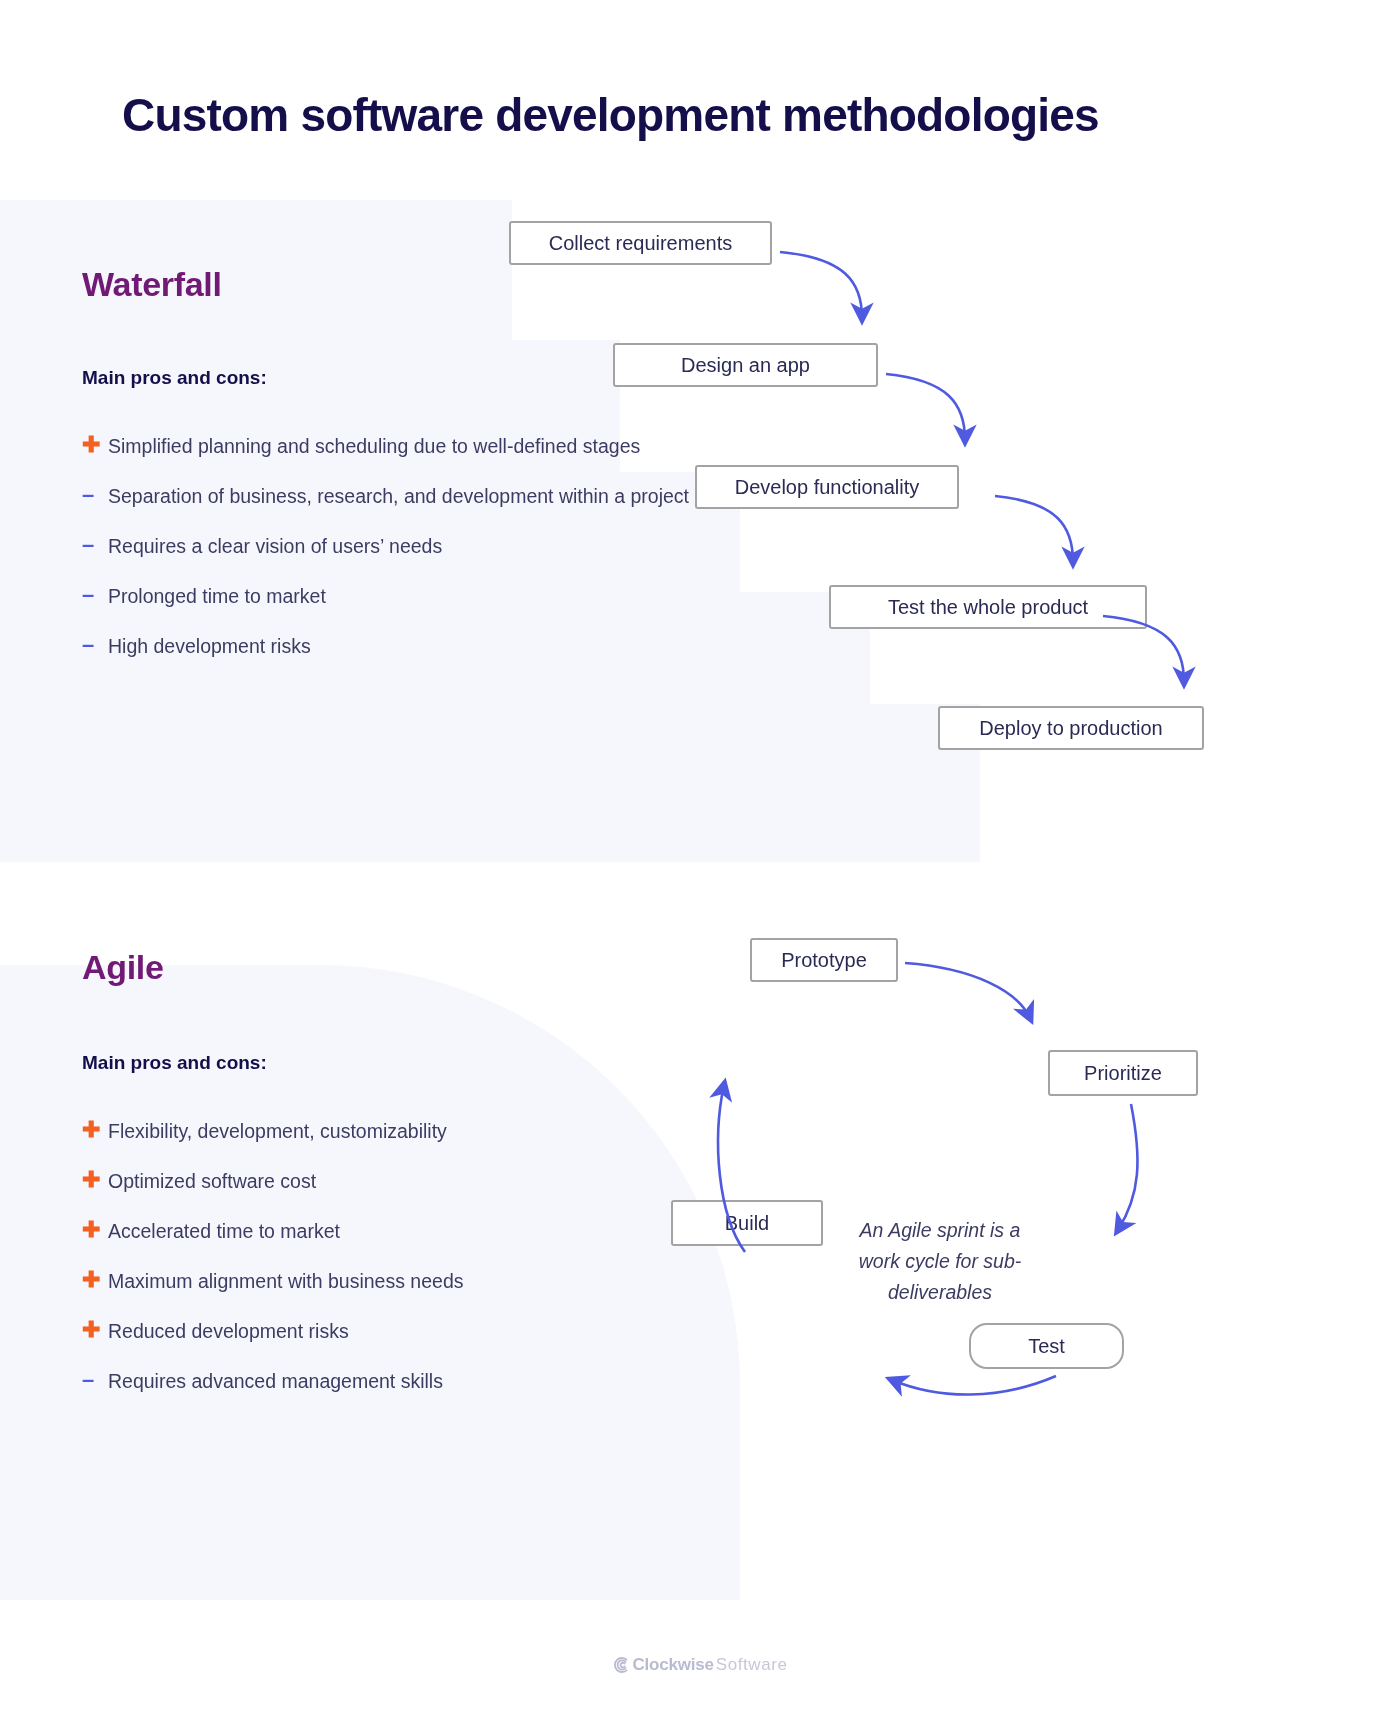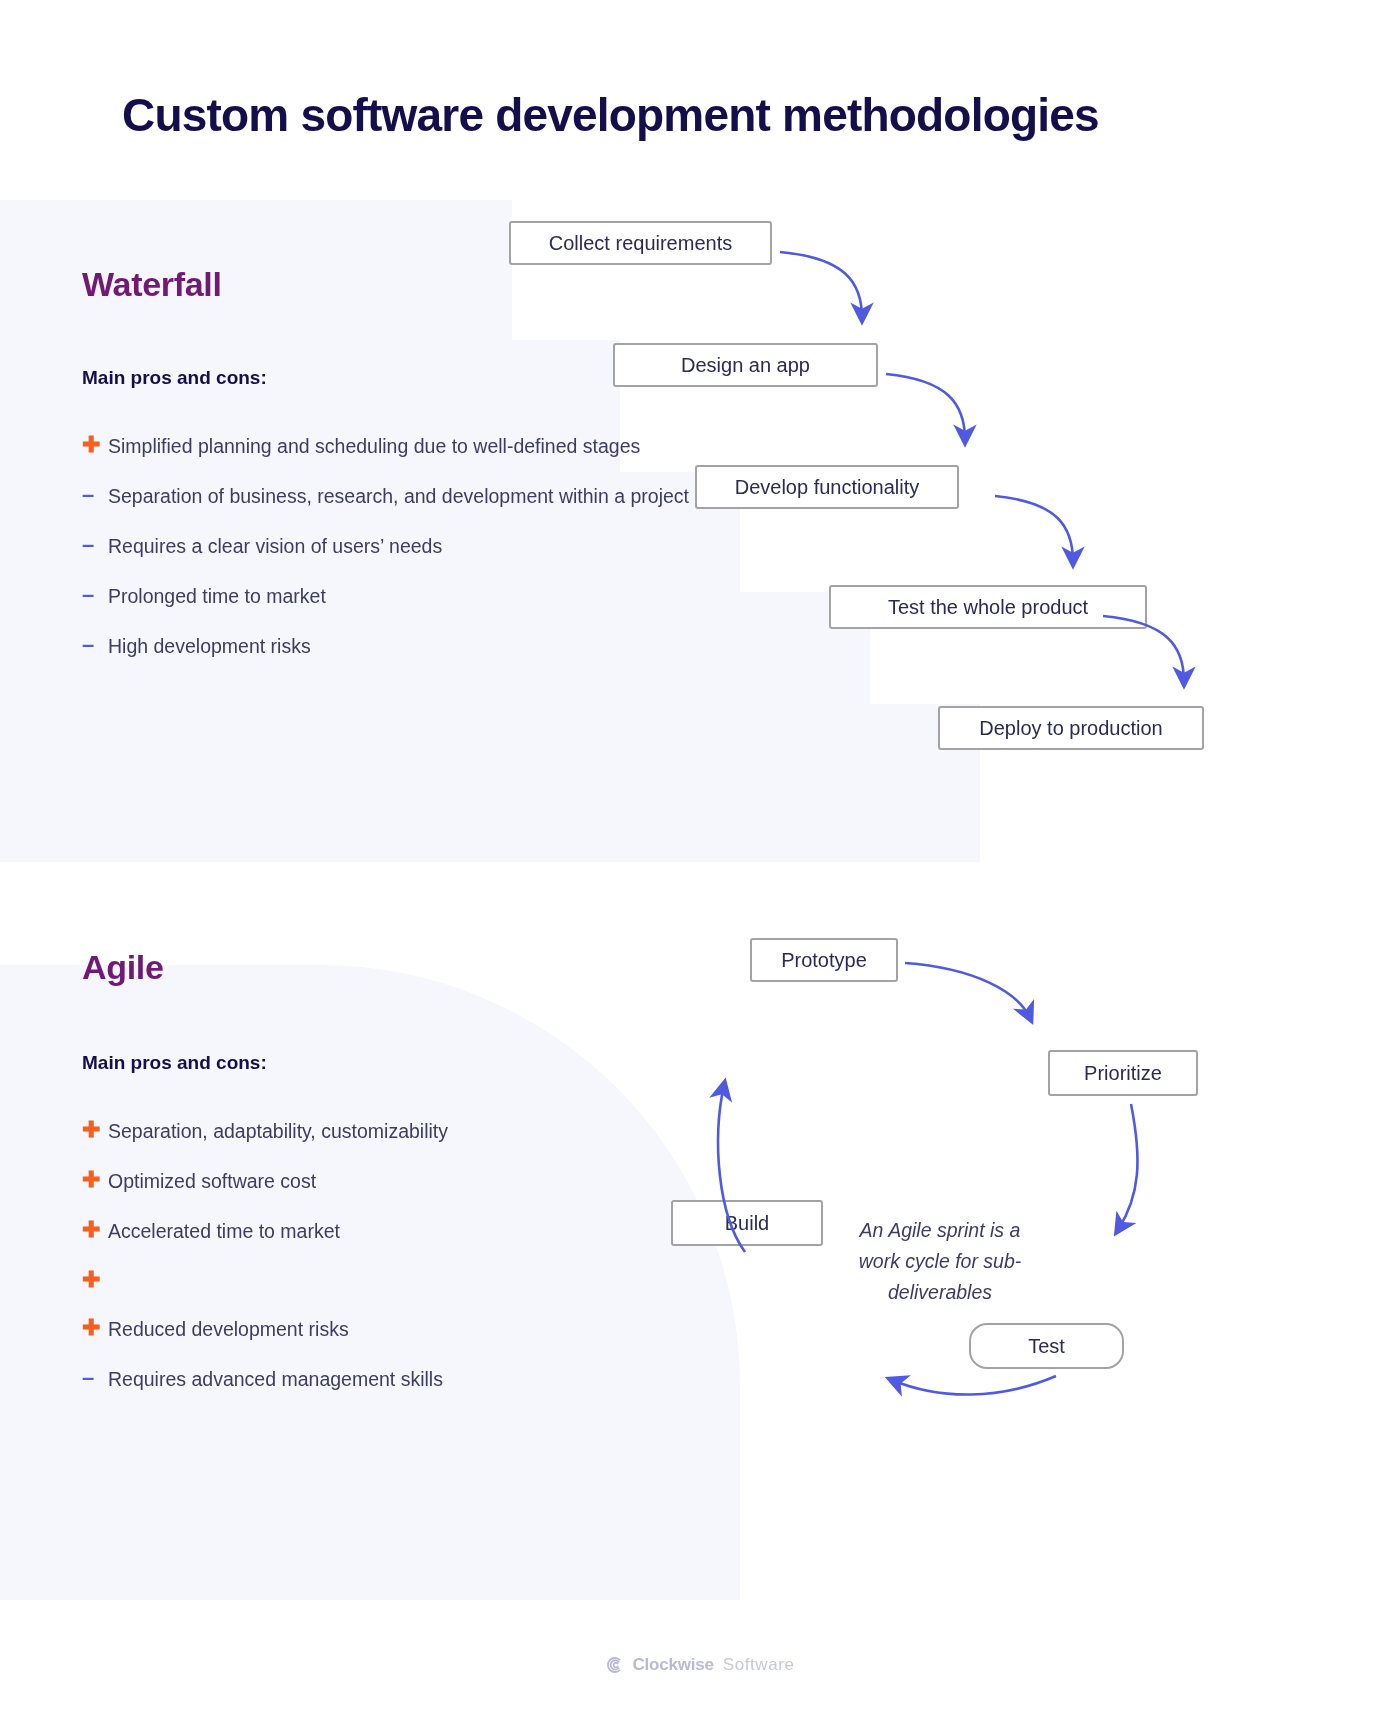--- a/index.html
+++ b/index.html
@@ -68,21 +68,21 @@
   
   .agile-note{
     position:absolute; left:840px; top:1215px; width:200px;
     text-align:center; font-style:italic; font-size:19.5px; line-height:31px;
     color:#3c3c63;
   }
 
   
   .footer{
     position:absolute; left:0; top:1655px; width:1400px;
-    display:flex; align-items:center; justify-content:center; gap:9px;
+    display:flex; align-items:center; justify-content:center; gap:2px;
   }
   .footer .fl-icon{ display:flex; align-items:center; }
   .footer .fl-bold{ font-size:17px; font-weight:bold; color:#b9bbd0; letter-spacing:-0.2px;}
   .footer .fl-light{ font-size:17px; font-weight:400; color:#c6c8da; letter-spacing:0.6px; }
 </style>
 </head>
 <body>
 
 <div class="panel p-wf-1"></div>
 <div class="panel p-wf-2"></div>
@@ -124,32 +124,33 @@
 <div class="fbox" style="left:695px; top:465px; width:264px; height:44px;">Develop functionality</div>
 <div class="fbox" style="left:829px; top:585px; width:318px; height:44px;">Test the whole product</div>
 <div class="fbox" style="left:938px; top:706px; width:266px; height:44px;">Deploy to production</div>
 
 <div class="sec-title" style="left:82px; top:948px;">Agile</div>
 <div class="sec-sub" style="left:82px; top:1052px;">Main pros and cons:</div>
 
 <div class="bullets" id="ag-bullets" style="left:82px; top:1117px;">
     <div class="bullet">
       <span class="mark plus">✚</span>
-      <span class="txt">Separation, adaptability, customizability</span>
+      <span class="txt">Flexibility, development, customizability</span>
     </div>
     <div class="bullet">
       <span class="mark plus">✚</span>
       <span class="txt">Optimized software cost</span>
     </div>
     <div class="bullet">
       <span class="mark plus">✚</span>
       <span class="txt">Accelerated time to market</span>
     </div>
     <div class="bullet">
       <span class="mark plus">✚</span>
+      <span class="txt">Maximum alignment with business needs</span>
     </div>
     <div class="bullet">
       <span class="mark plus">✚</span>
       <span class="txt">Reduced development risks</span>
     </div>
     <div class="bullet">
       <span class="mark minus">–</span>
       <span class="txt">Requires advanced management skills</span>
     </div>
   </div>

